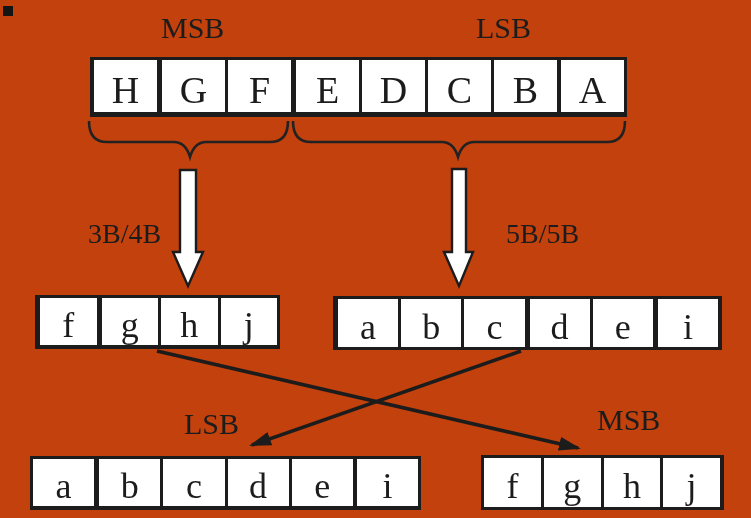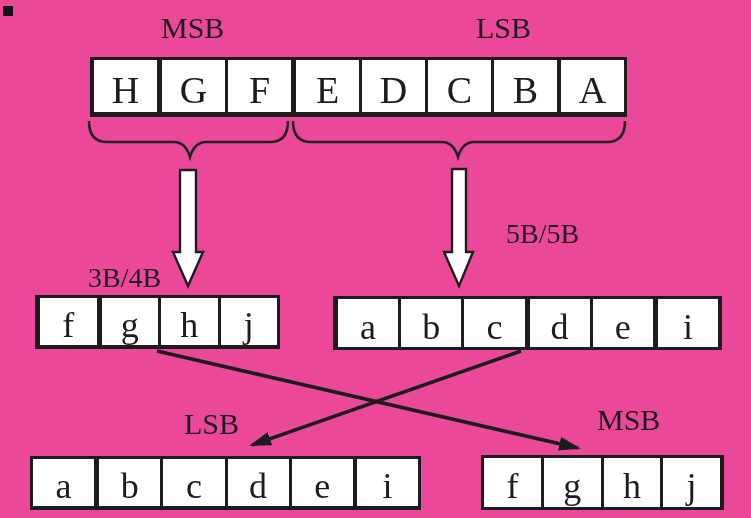--- a/index.html
+++ b/index.html
@@ -1,17 +1,17 @@
 <!DOCTYPE html>
 <html><head>
 <meta charset="utf-8">
 <style>
   html,body { margin:0; padding:0; background:#ffffff; }
   .canvas {
-    position:relative; width:751px; height:518px; background:#ec4899;
+    position:relative; width:751px; height:518px; background:#c2410c;
     font-family:"Liberation Serif","DejaVu Serif",serif; color:#1c1c1c;
     overflow:hidden;
   }
   .stray { position:absolute; left:3px; top:6px; width:10px; height:10px; background:#141414; }
   .lbl { position:absolute; white-space:nowrap; line-height:1; }
   .lbl-big { font-size:30px; }
   .lbl-enc { font-size:28px; }
   .row { position:absolute; display:flex; box-sizing:border-box; border:3px solid #1c1c1c; background:#fff; }
   .cell {
     flex:1; display:flex; align-items:center; justify-content:center;
@@ -70,21 +70,21 @@
 
     <path d="M180,170 L196,170 L196,252 L203,252 L188,286 L173,252 L180,252 Z" fill="#ffffff" stroke="#1c1c1c" stroke-width="2.4"></path>
 
     <path d="M452,169 L466,169 L466,252 L473,252 L459,286 L444,252 L452,252 Z" fill="#ffffff" stroke="#1c1c1c" stroke-width="2.4"></path>
 
     <line x1="157" y1="351" x2="578" y2="448" stroke="#1c1c1c" stroke-width="3.6" marker-end="url(#ah)"></line>
 
     <line x1="521" y1="351" x2="252" y2="445" stroke="#1c1c1c" stroke-width="3.6" marker-end="url(#ah)"></line>
   </svg>
 
-  <div class="lbl lbl-enc" style="left:88px; top:220px;margin-top:44px;">3B/4B</div>
+  <div class="lbl lbl-enc" style="left:88px; top:220px;">3B/4B</div>
   <div class="lbl lbl-enc" style="left:506px; top:220px;">5B/5B</div>
 
   <div class="row" id="row-midleft">
     <div class="cell">f</div>
     <div class="cell">g</div>
     <div class="cell">h</div>
     <div class="cell">j</div>
   </div>
   <div class="row" id="row-midright">
     <div class="cell">a</div>

